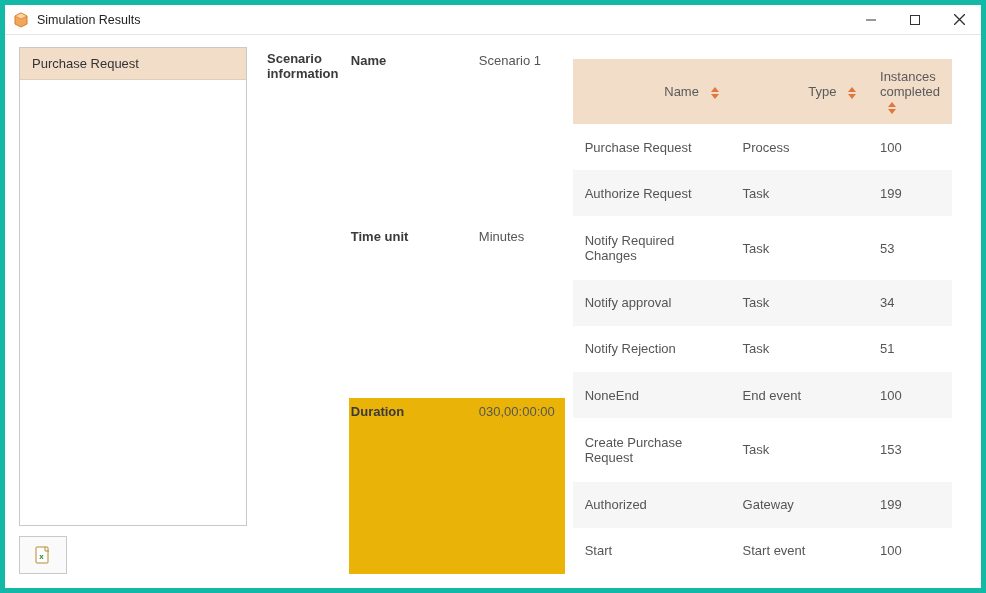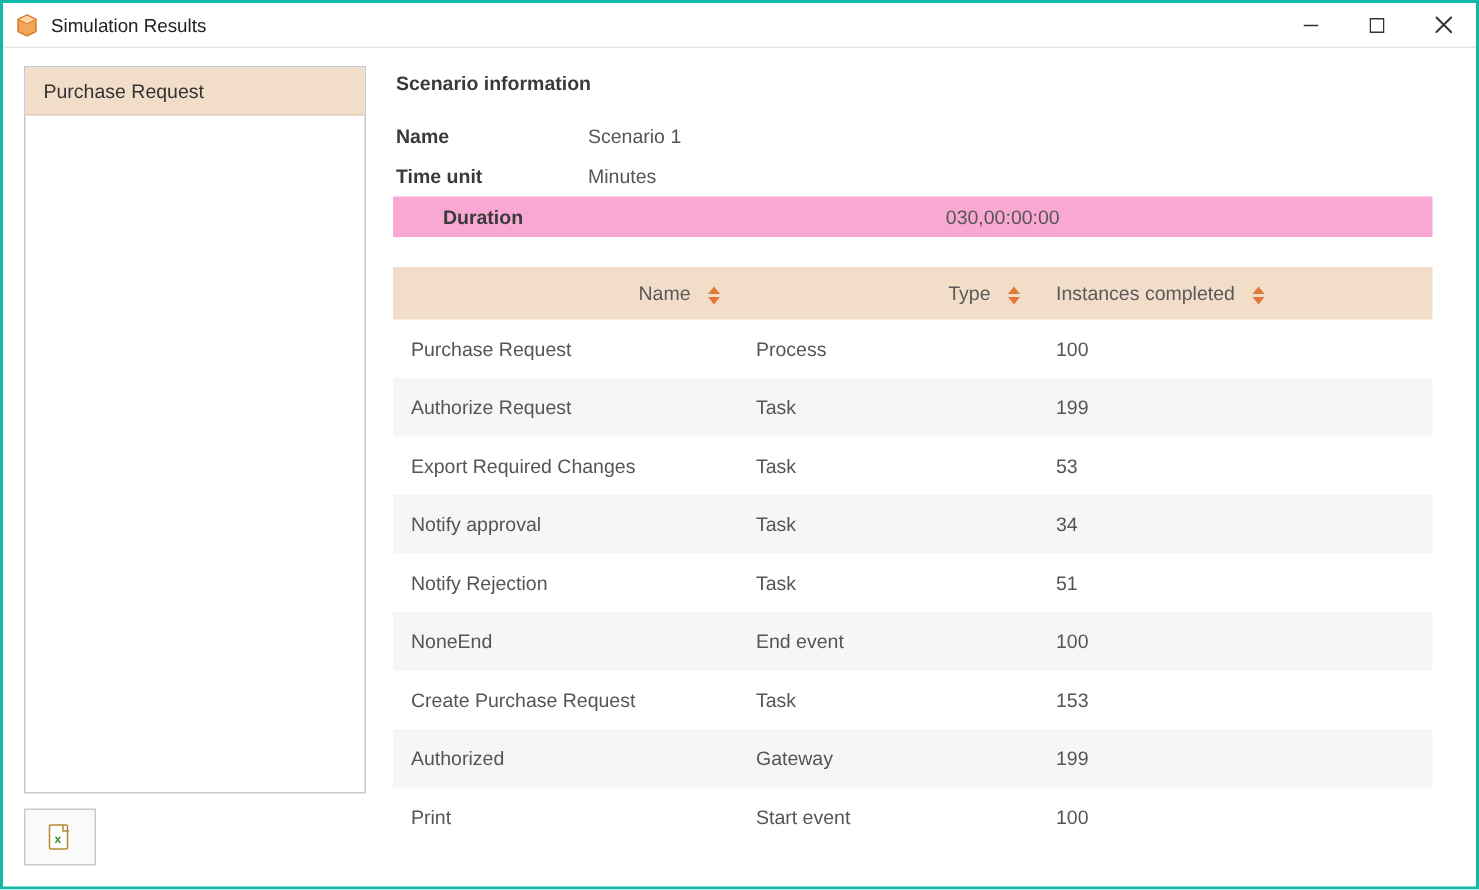--- a/index.html
+++ b/index.html
@@ -1,35 +1,35 @@
 <!DOCTYPE html>
 <html><head>
 <meta charset="utf-8">
 <style>
   * { box-sizing: border-box; margin: 0; padding: 0; }
   html, body { width: 986px; height: 593px; font-family: "Segoe UI", Arial, sans-serif; font-size: 13px; color: #333; background: #fff; overflow: hidden; }
-  .window { width: 986px; height: 593px; border: 2px solid #14b8a6; display: flex; flex-direction: column; background: #fff; }
+  .window { width: 986px; height: 593px; border: 5px solid #14b8a6; display: flex; flex-direction: column; background: #fff; }
   .titlebar { height: 30px; display: flex; align-items: center; padding: 0 0 0 8px; border-bottom: 1px solid #e5e5e5; }
   .titlebar .app-icon { width: 16px; height: 16px; margin-right: 8px; display: flex; align-items: center; justify-content: center; }
   .titlebar .title { flex: 0 0 auto; font-size: 12.5px; color: #222; }
   .titlebar .spacer { flex: 1; }
   .winbtn { width: 44px; height: 30px; display: flex; align-items: center; justify-content: center; color: #444; font-family: Arial, sans-serif; cursor: default; }
   .content { flex: 1; display: flex; padding: 12px 29px 14px 14px; gap: 18px; }
   .left-col { width: 228px; display: flex; flex-direction: column; gap: 10px; }
   .sidebar { flex: 1; border: 1px solid #c9c9c9; background: #fff; overflow: hidden; }
   .sidebar-item { padding: 8px 12px; background: #f2ddc9; color: #333; border-bottom: 1px solid #e0cdb8; cursor: default; }
   .action-row { display: flex; gap: 8px; }
   .action-btn { border: 1px solid #c9c9c9; background: #fafafa; height: 38px; display: flex; align-items: center; justify-content: center; gap: 8px; padding: 0 14px; cursor: default; color: #333; font-size: 13px; }
   .action-btn .ico { width: 18px; height: 18px; display: flex; align-items: center; justify-content: center; }
-  .main-col { flex: 1; display: flex; flex-direction: column; gap: 8px; min-width: 0; }
+  .main-col { flex: 1; display: flex; flex-direction: row; gap: 8px; min-width: 0; }
   .sec-title { font-weight: bold; color: #3a3a3a; padding: 4px 2px 6px; }
   .info-grid { display: grid; grid-template-columns: 120px 1fr; row-gap: 0; }
   .info-grid .label { font-weight: bold; color: #3a3a3a; padding: 6px 2px; }
   .info-grid .value { padding: 6px 10px; color: #555; }
-  .info-grid .row-alt { background: #f9a8d4; text-align: center; }
+  .info-grid .row-alt { background: #eab308; }
   .table { border-collapse: collapse; width: 100%; margin-top: 12px; }
   .table thead th { background: #f2ddc9; color: #5a5a5a; font-weight: normal; padding: 10px 12px; text-align: left; font-size: 13px; }
   .table thead th.col-name { text-align: right; width: 230px; }
   .table thead th.col-type { text-align: right; width: 200px; }
   .table thead th.col-inst { }
   .sort-icon { display: inline-flex; flex-direction: column; margin-left: 8px; line-height: 5px; vertical-align: middle; }
   .sort-icon span { width: 0; height: 0; border-left: 4px solid transparent; border-right: 4px solid transparent; }
   .sort-icon .up { border-bottom: 5px solid #e0773d; margin-bottom: 2px; }
   .sort-icon .dn { border-top: 5px solid #e0773d; }
   .table tbody td { padding: 12px 12px; color: #555; }
@@ -129,21 +129,21 @@
               <td>Purchase Request</td>
               <td>Process</td>
               <td>100</td>
             </tr>
           <tr>
               <td>Authorize Request</td>
               <td>Task</td>
               <td>199</td>
             </tr>
           <tr>
-              <td>Export Required Changes</td>
+              <td>Notify Required Changes</td>
               <td>Task</td>
               <td>53</td>
             </tr>
           <tr>
               <td>Notify approval</td>
               <td>Task</td>
               <td>34</td>
             </tr>
           <tr>
               <td>Notify Rejection</td>
@@ -159,21 +159,21 @@
               <td>Create Purchase Request</td>
               <td>Task</td>
               <td>153</td>
             </tr>
           <tr>
               <td>Authorized</td>
               <td>Gateway</td>
               <td>199</td>
             </tr>
           <tr>
-              <td>Print</td>
+              <td>Start</td>
               <td>Start event</td>
               <td>100</td>
             </tr>
         </tbody>
       </table>
     </div>
 
   </div>
 </div>
 

